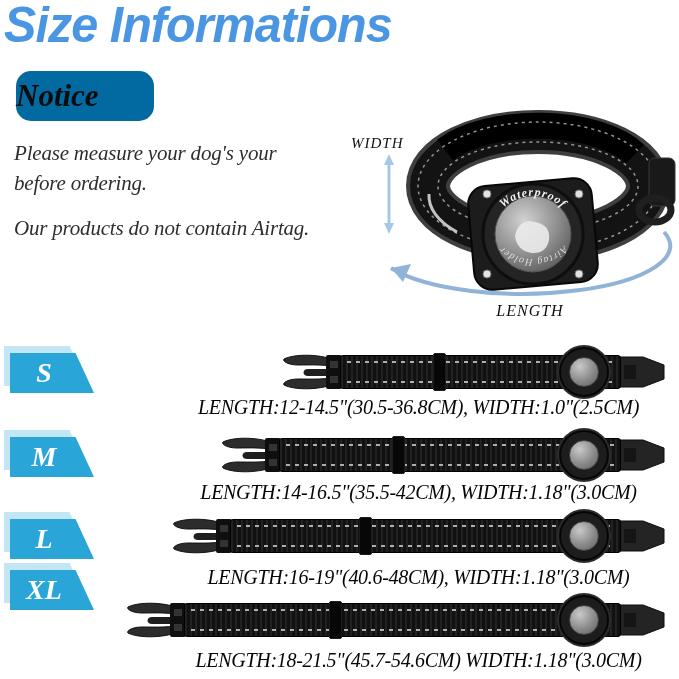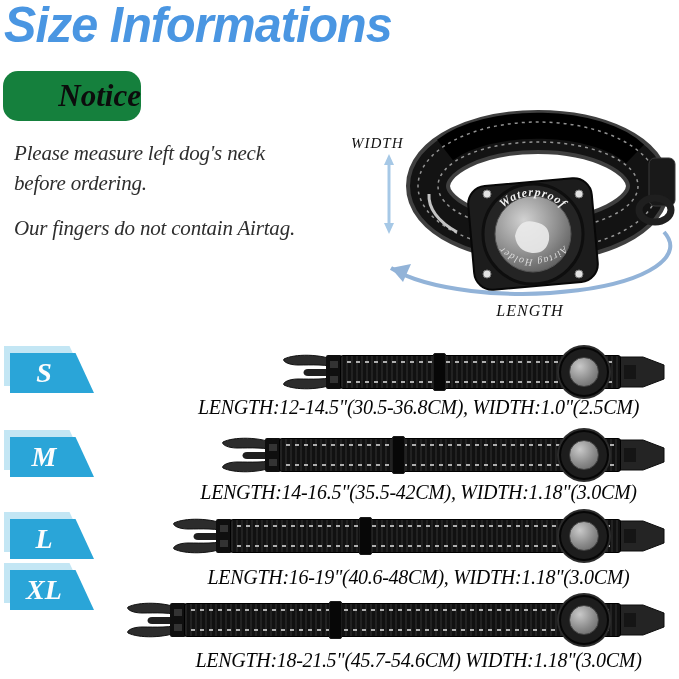--- a/index.html
+++ b/index.html
@@ -3,22 +3,22 @@
 <meta charset="utf-8">
 <style>
   html,body{margin:0;padding:0;background:#fff;}
   .canvas{position:relative;width:679px;height:679px;background:#ffffff;overflow:hidden;
           font-family:"Liberation Serif","DejaVu Serif",serif;font-style:italic;}
   
   .page-title{position:absolute;left:4px;top:-4px;margin:0;
     font-family:"Liberation Sans","DejaVu Sans",sans-serif;
     font-weight:700;font-size:50px;letter-spacing:-1px;color:#4a96e2;
     transform:scaleX(0.97);transform-origin:left top;white-space:nowrap;}
-  .notice-badge{position:absolute;left:3px;top:71px;width:138px;height:50px;
-    background:#15803d;border-radius:15px;display:flex;align-items:center;justify-content:flex-end;}
+  .notice-badge{position:absolute;left:16px;top:71px;width:138px;height:50px;
+    background:#0369a1;border-radius:15px;display:flex;align-items:center;justify-content:flex-start;}
   .notice-badge span{font-weight:700;font-size:31px;color:#0c0c0c;}
   
   .paragraphs{position:absolute;left:14px;top:138px;width:380px;}
   .paragraphs p{margin:0 0 15px 0;font-size:21px;line-height:30px;color:#2e2e2e;
     white-space:pre-line;letter-spacing:-0.2px;}
   
   .photo{position:absolute;left:345px;top:108px;width:334px;height:235px;}
   
   .badge{position:absolute;left:10px;width:84px;height:40px;}
   .badge .shadow{position:absolute;inset:0;transform:translate(-6px,-7px);
@@ -53,23 +53,23 @@
 
 <div class="canvas">
 
   <h1 class="page-title">Size Informations</h1>
 
   <div class="notice-badge">
     <span>Notice</span>
   </div>
 
   <div class="paragraphs">
-    <p>Please measure left dog's neck
+    <p>Please measure your dog's your
 before ordering.</p>
-    <p>Our fingers do not contain Airtag.</p>
+    <p>Our products do not contain Airtag.</p>
   </div>
 
   <svg class="photo" viewBox="0 0 334 235">
     <defs>
       <radialGradient id="discGrad" cx="38%" cy="32%" r="75%">
         <stop offset="0" stop-color="#d2d2d2"></stop>
           <stop offset="0.6" stop-color="#8e8e8e"></stop>
           <stop offset="1" stop-color="#5c5c5c"></stop>
       </radialGradient>
       <path id="arcTop" d="M 146 130 A 42 42 0 0 1 230 130" fill="none"></path>

